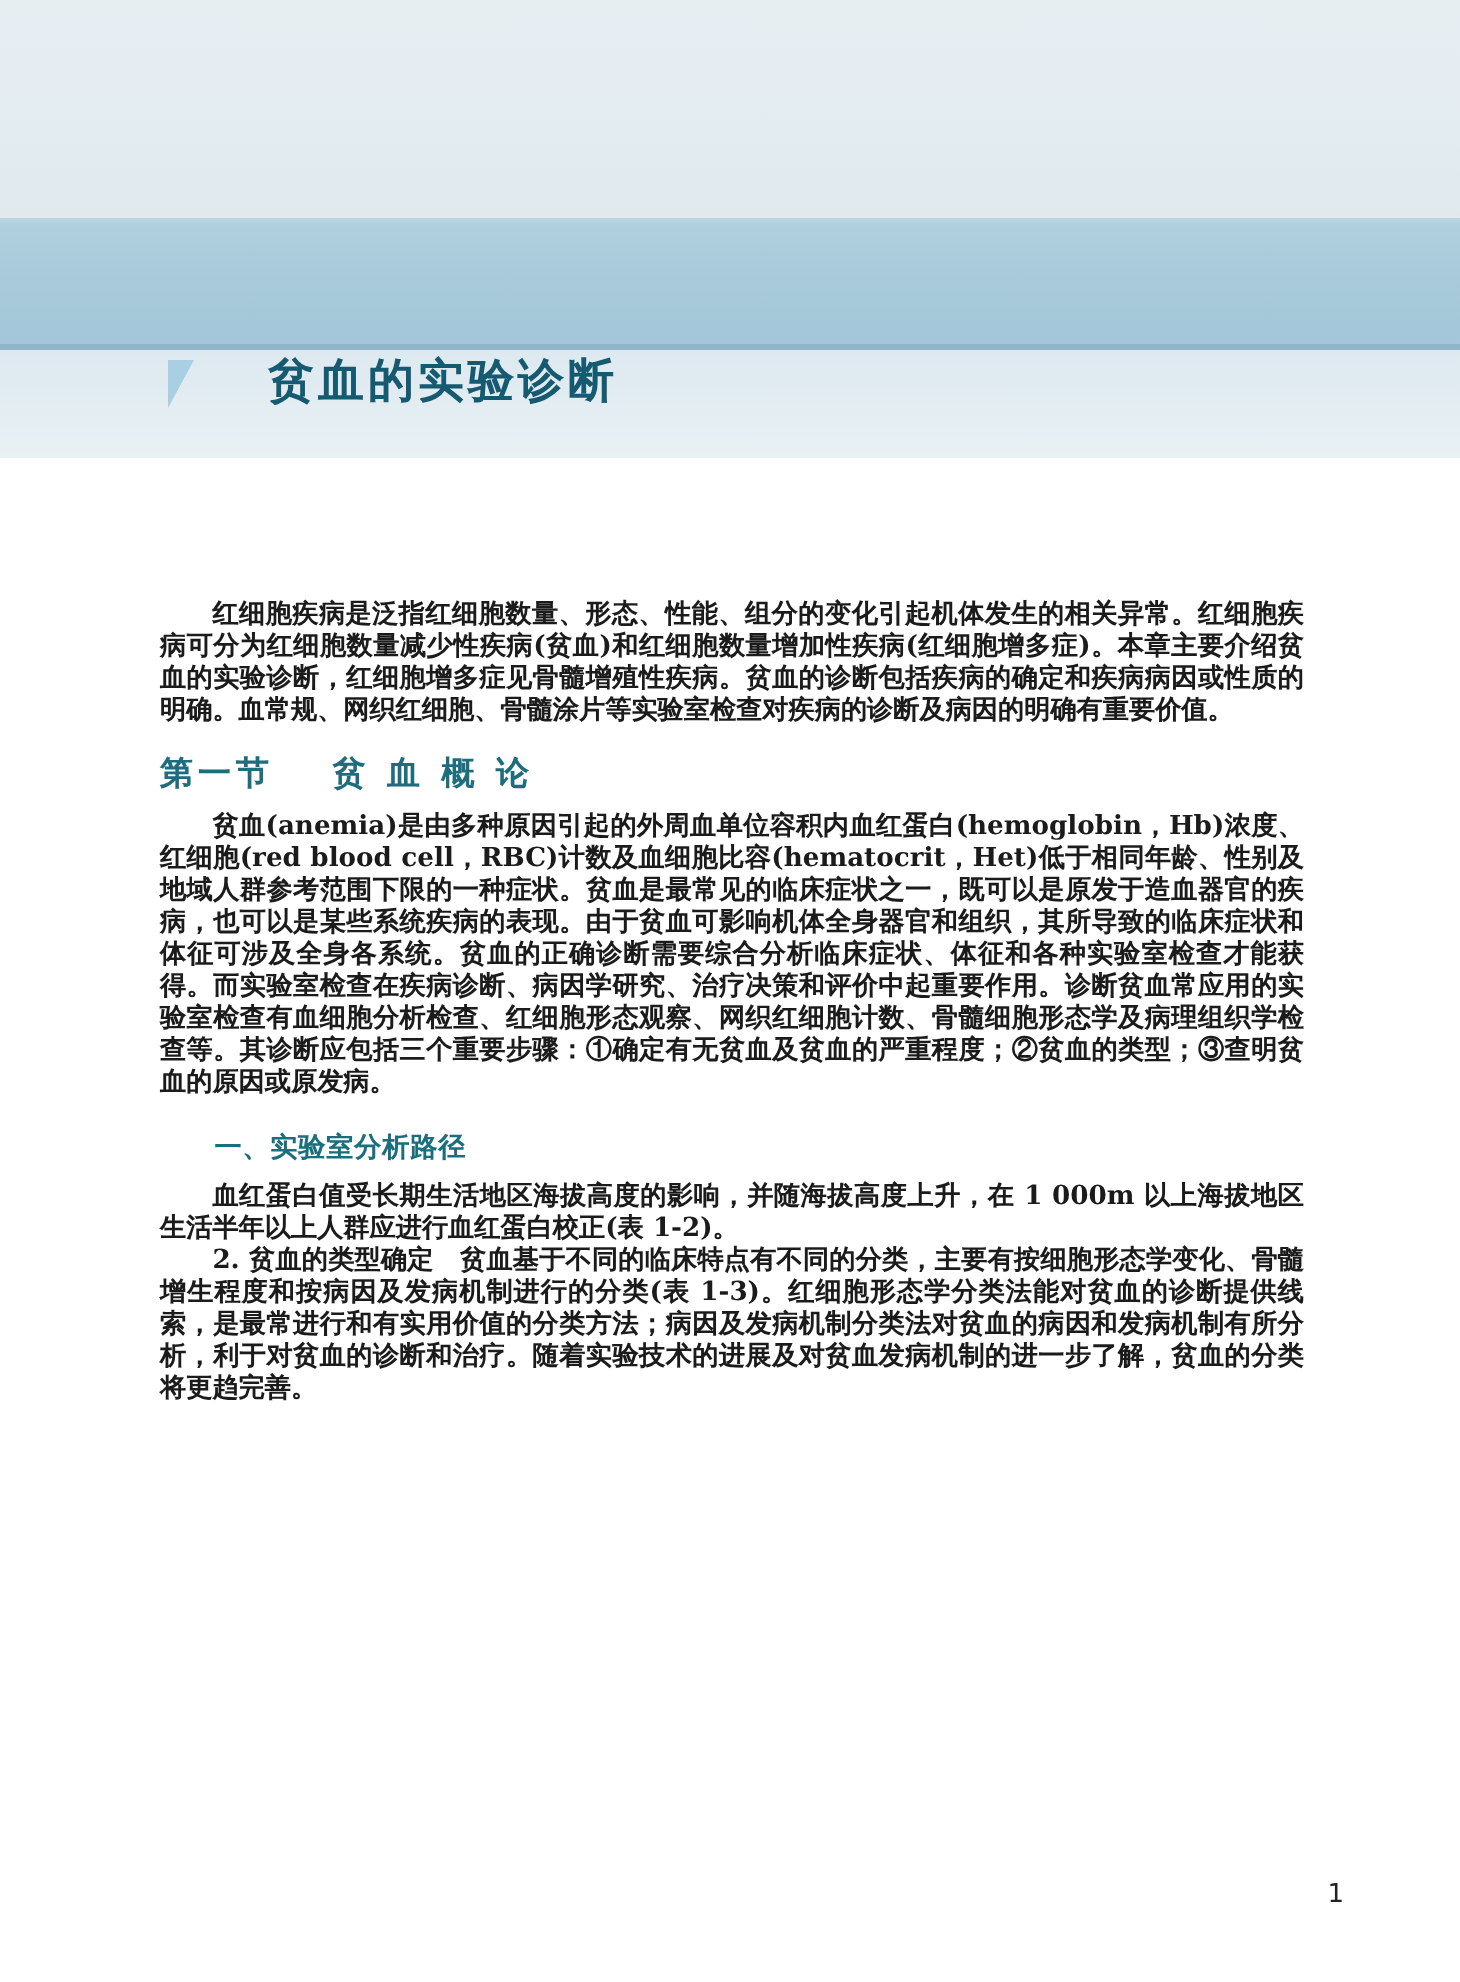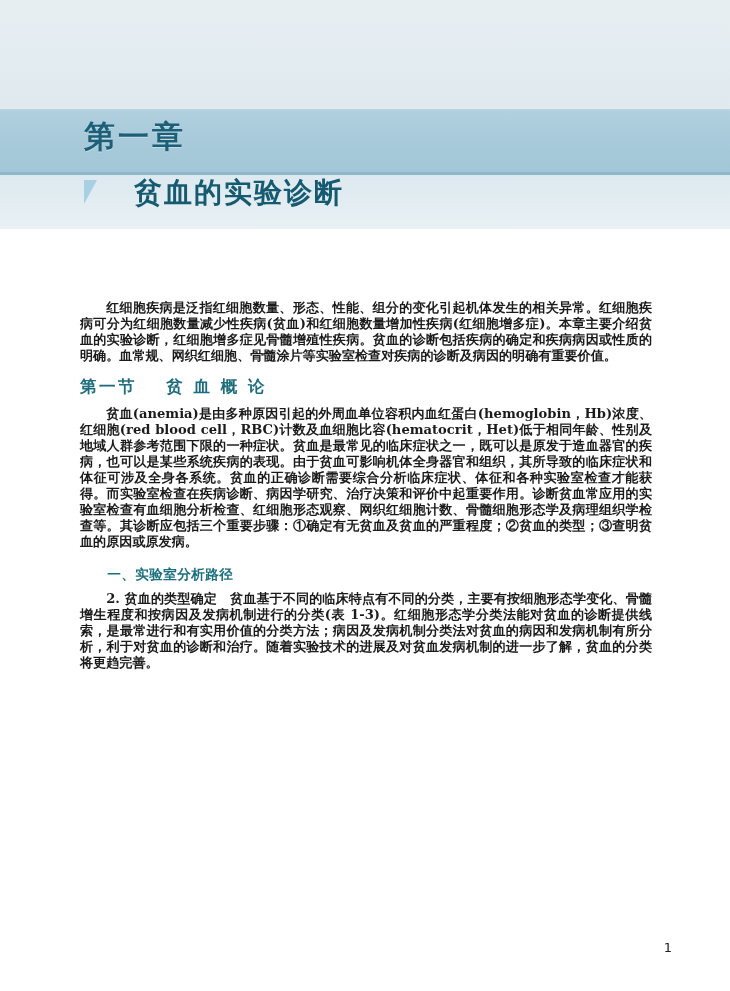--- a/index.html
+++ b/index.html
@@ -77,21 +77,21 @@
     width: 0;
     height: 0;
     border-left: 13px solid #a9cfe2;
     border-bottom: 24px solid transparent;
   }
 
   .chapter-title {
     position: absolute;
     left: 134px;
     top: 179px;
-    font-size: 28px;
+    font-size: 23px;
     font-weight: bold;
     letter-spacing: 2px;
     color: #155a70;
     font-family: "DejaVu Serif", "Liberation Serif", serif;
     line-height: 1;
   }
 
   
   .content {
     position: absolute;
@@ -148,21 +148,20 @@
 </head>
 <body>
 
 <div class="banner">
   <div class="banner-top-fill"></div>
   <div class="banner-rule-top"></div>
   <div class="banner-dark-band"></div>
   <div class="banner-rule-bottom"></div>
   <div class="banner-light-band"></div>
 
-  <div class="chapter-number">第一章</div>
 
   <div class="chapter-marker"></div>
 
   <div class="chapter-title">贫血的实验诊断</div>
 </div>
 
 <div class="content">
 
   <p class="para">红细胞疾病是泛指红细胞数量、形态、性能、组分的变化引起机体发生的相关异常。红细胞疾病可分为红细胞数量减少性疾病(贫血)和红细胞数量增加性疾病(红细胞增多症)。本章主要介绍贫血的实验诊断，红细胞增多症见骨髓增殖性疾病。贫血的诊断包括疾病的确定和疾病病因或性质的明确。血常规、网织红细胞、骨髓涂片等实验室检查对疾病的诊断及病因的明确有重要价值。</p>
 
@@ -171,19 +170,20 @@
     <span class="sec-gap">&nbsp;</span>
     <span>贫 血 概 论</span>
   </h2>
 
   <p class="para">贫血(anemia)是由多种原因引起的外周血单位容积内血红蛋白(hemoglobin，Hb)浓度、红细胞(red blood cell，RBC)计数及血细胞比容(hematocrit，Het)低于相同年龄、性别及地域人群参考范围下限的一种症状。贫血是最常见的临床症状之一，既可以是原发于造血器官的疾病，也可以是某些系统疾病的表现。由于贫血可影响机体全身器官和组织，其所导致的临床症状和体征可涉及全身各系统。贫血的正确诊断需要综合分析临床症状、体征和各种实验室检查才能获得。而实验室检查在疾病诊断、病因学研究、治疗决策和评价中起重要作用。诊断贫血常应用的实验室检查有血细胞分析检查、红细胞形态观察、网织红细胞计数、骨髓细胞形态学及病理组织学检查等。其诊断应包括三个重要步骤：①确定有无贫血及贫血的严重程度；②贫血的类型；③查明贫血的原因或原发病。</p>
 
   <h3 class="sub-heading">一、实验室分析路径</h3>
 
 
 
+  <p class="para tight">血红蛋白值受长期生活地区海拔高度的影响，并随海拔高度上升，在 1 000m 以上海拔地区生活半年以上人群应进行血红蛋白校正(表 1-2)。</p>
 
 
   <p class="para tight">2. 贫血的类型确定　贫血基于不同的临床特点有不同的分类，主要有按细胞形态学变化、骨髓增生程度和按病因及发病机制进行的分类(表 1-3)。红细胞形态学分类法能对贫血的诊断提供线索，是最常进行和有实用价值的分类方法；病因及发病机制分类法对贫血的病因和发病机制有所分析，利于对贫血的诊断和治疗。随着实验技术的进展及对贫血发病机制的进一步了解，贫血的分类将更趋完善。</p>
 
 </div>
 
 <div class="page-number">1</div>
 
 </body></html>

